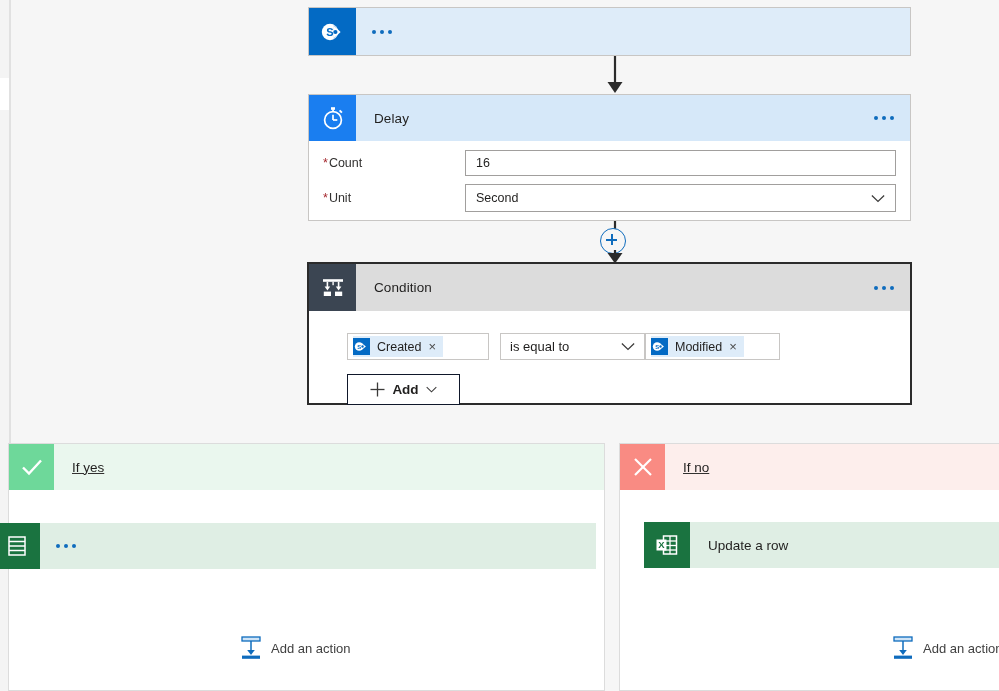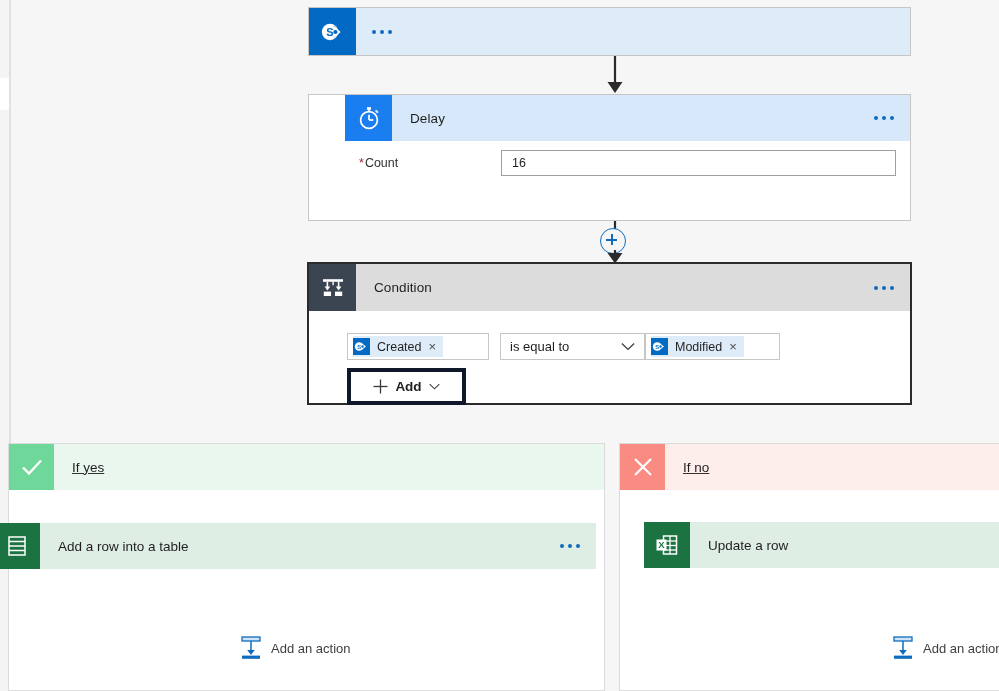--- a/index.html
+++ b/index.html
@@ -97,21 +97,20 @@
   }
   #trigger-card .card-header { height: 47px; background: #deecf9; }
   #trigger-card .card-icon { background: #036ac4; width: 47px; min-width: 47px; }
 
   
   #delay-card {
     left: 297px; top: 94px;
     width: 603px; height: 127px;
     border: 1px solid #c8c6c4;
     background: #ffffff;
-    padding-left: 36px;
   }
   #delay-card .card-header { background: #d6e8f9; height: 46px; }
   #delay-card .card-icon { background: #1a7ef0; width: 47px; min-width: 47px; }
   .field-area { padding: 9px 14px 8px 14px; }
   .field-row {
     display: flex;
     align-items: center;
     margin-bottom: 8px;
   }
   .field-row:last-child { margin-bottom: 0; }
@@ -189,23 +188,23 @@
     background: #deecf9;
     height: 21px;
     padding-right: 7px;
     gap: 7px;
     font-size: 12.5px;
     color: #201f1e;
   }
   .token .tok-x { color: #4a4a4a; font-size: 13px; cursor: pointer; }
   .op-text { font-size: 13px; color: #201f1e; }
   #add-condition-btn {
-    margin-top: 8px;
+    margin-top: 14px;
     width: 111px; height: 29px;
-    border: 4px solid #0f172a;
+    border: 1px solid #0f172a;
     background: #fff;
     display: flex;
     align-items: center;
     justify-content: center;
     gap: 7px;
     cursor: pointer;
     font-size: 13.5px;
     font-weight: bold;
     color: #201f1e;
   }
@@ -327,20 +326,29 @@
           <i></i>
           <i></i>
       </div>
     </div>
     <div class="field-area">
       <div class="field-row">
         <div class="field-label"><span class="req-star">*</span><span>Count</span></div>
         <div class="field-input">
             <span>16</span>
           </div>
+      </div>
+      <div class="field-row">
+        <div class="field-label"><span class="req-star">*</span><span>Unit</span></div>
+        <div class="field-input tall">
+          <span>Second</span>
+          <svg class="chev" viewBox="0 0 16 10">
+            <path d="M1 1.6 L8 8.4 L15 1.6" fill="none" stroke="#3b3a39" stroke-width="1.4"></path>
+          </svg>
+        </div>
       </div>
     </div>
   </div>
 
   <svg class="arrow" style="left:592px; top:221px;" width="24" height="8" viewBox="0 0 24 8">
     <line x1="12" y1="0" x2="12" y2="8" stroke="#2b2b2b" stroke-width="2.2"></line>
   </svg>
   <div id="plus-connector" title="Insert a new step"></div>
   <svg class="arrow" style="left:592px; top:250px;" width="24" height="14" viewBox="0 0 24 14">
     <line x1="12" y1="0" x2="12" y2="5" stroke="#2b2b2b" stroke-width="2.2"></line>
@@ -427,21 +435,20 @@
     </div>
     <div class="action-card" id="action-yes">
       <div class="action-icon">
         <svg width="24" height="24" viewBox="0 0 24 24">
           <rect x="4" y="3" width="16" height="18" fill="none" stroke="#ffffff" stroke-width="1.5"></rect>
           <line x1="4" y1="7.5" x2="20" y2="7.5" stroke="#ffffff" stroke-width="1.5"></line>
           <line x1="4" y1="12" x2="20" y2="12" stroke="#ffffff" stroke-width="1.5"></line>
           <line x1="4" y1="16.5" x2="20" y2="16.5" stroke="#ffffff" stroke-width="1.5"></line>
         </svg>
       </div>
-      <div class="action-title">Add a row into a table</div>
       <div class="ellipsis-btn" title="More commands">
         <i></i>
           <i></i>
           <i></i>
       </div>
     </div>
     <div class="add-action-link" id="add-action-yes">
       <svg width="22" height="24" viewBox="0 0 22 24">
         <rect x="2" y="1" width="18" height="4" fill="#cfe4f7" stroke="#0f6cbd" stroke-width="1.3"></rect>
         <line x1="11" y1="5" x2="11" y2="16" stroke="#0f6cbd" stroke-width="1.5"></line>

